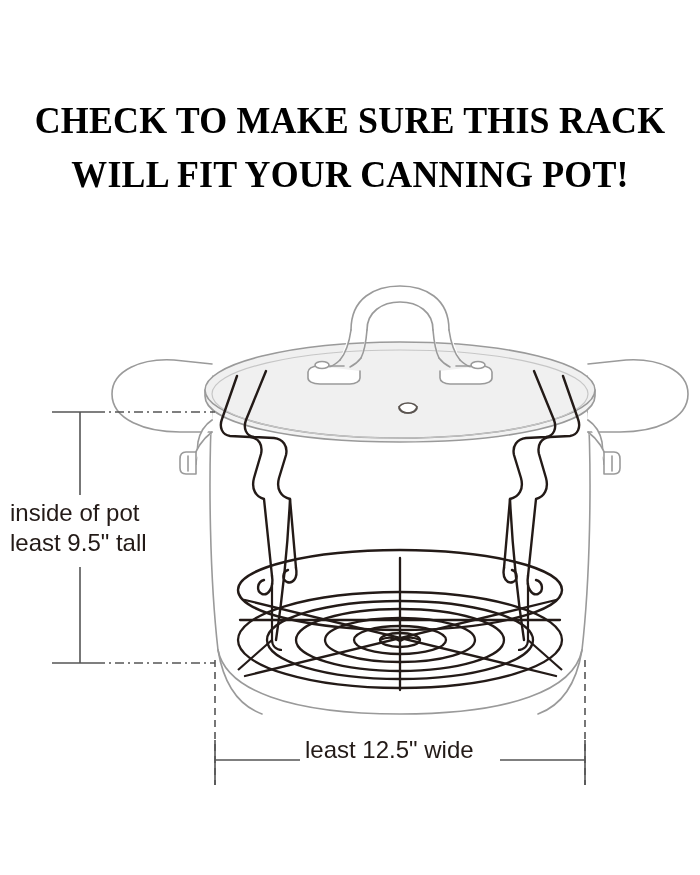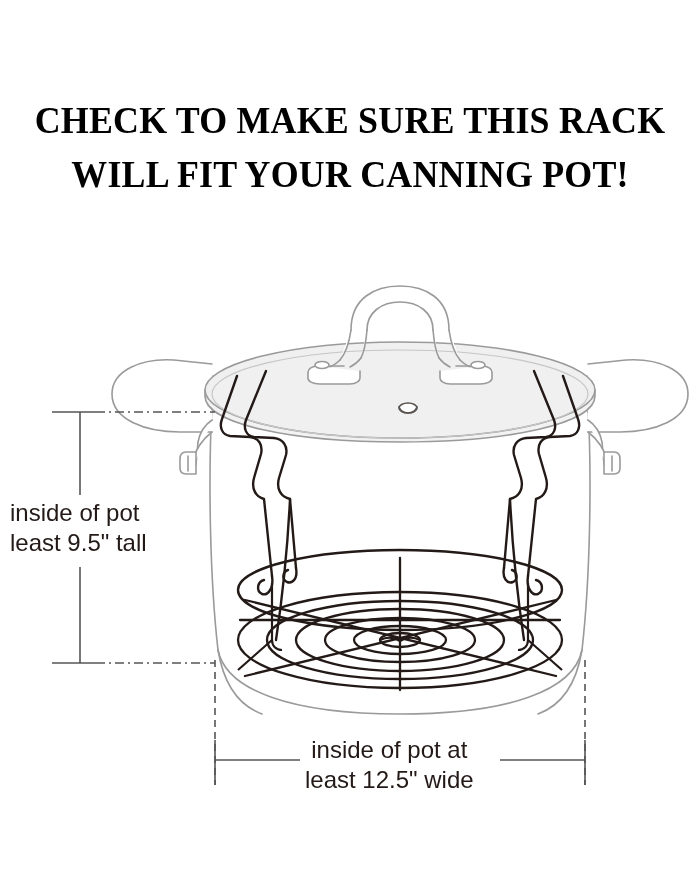--- a/index.html
+++ b/index.html
@@ -249,17 +249,16 @@
       <line x1="500" y1="760" x2="585" y2="760"></line>
     </g>
   </svg>
 
   <div class="dim-label" id="label-height">
     <div>inside of pot</div>
     <div>least 9.5" tall</div>
   </div>
 
   <div class="dim-label" id="label-width">
-    <div>inside of pot at</div>
     <div>least 12.5" wide</div>
   </div>
 
 </div>
 
 </body></html>

